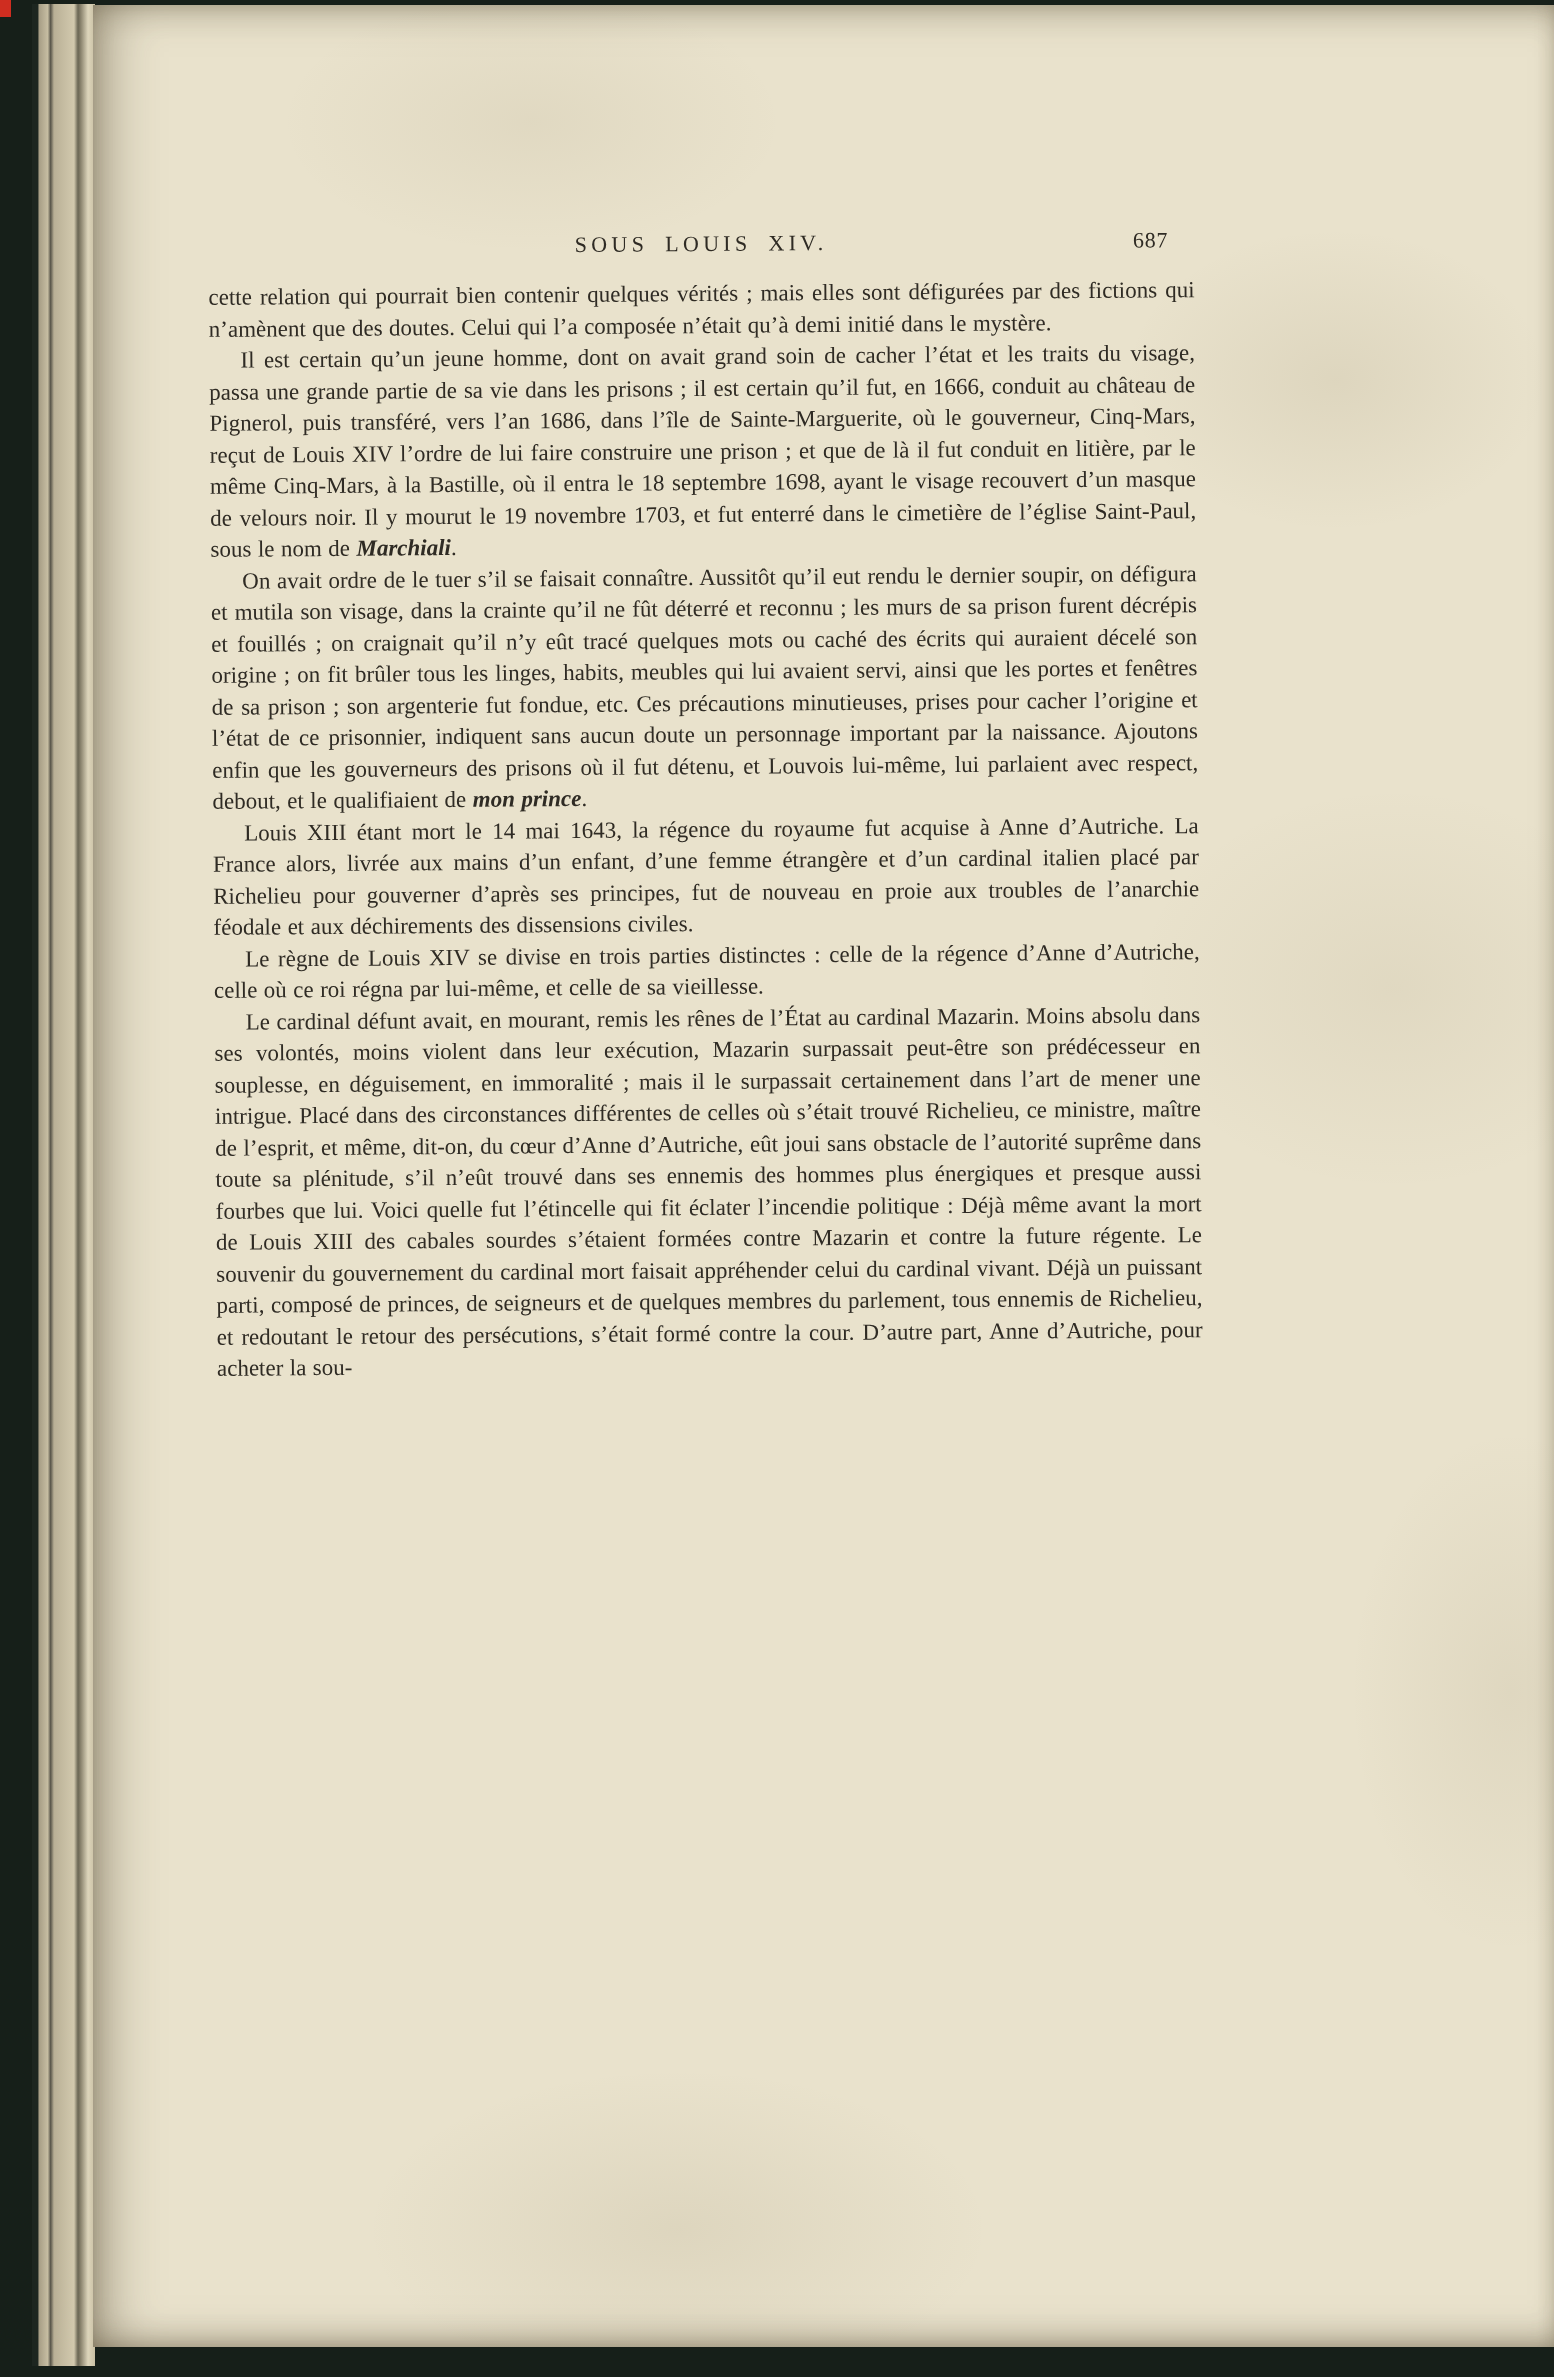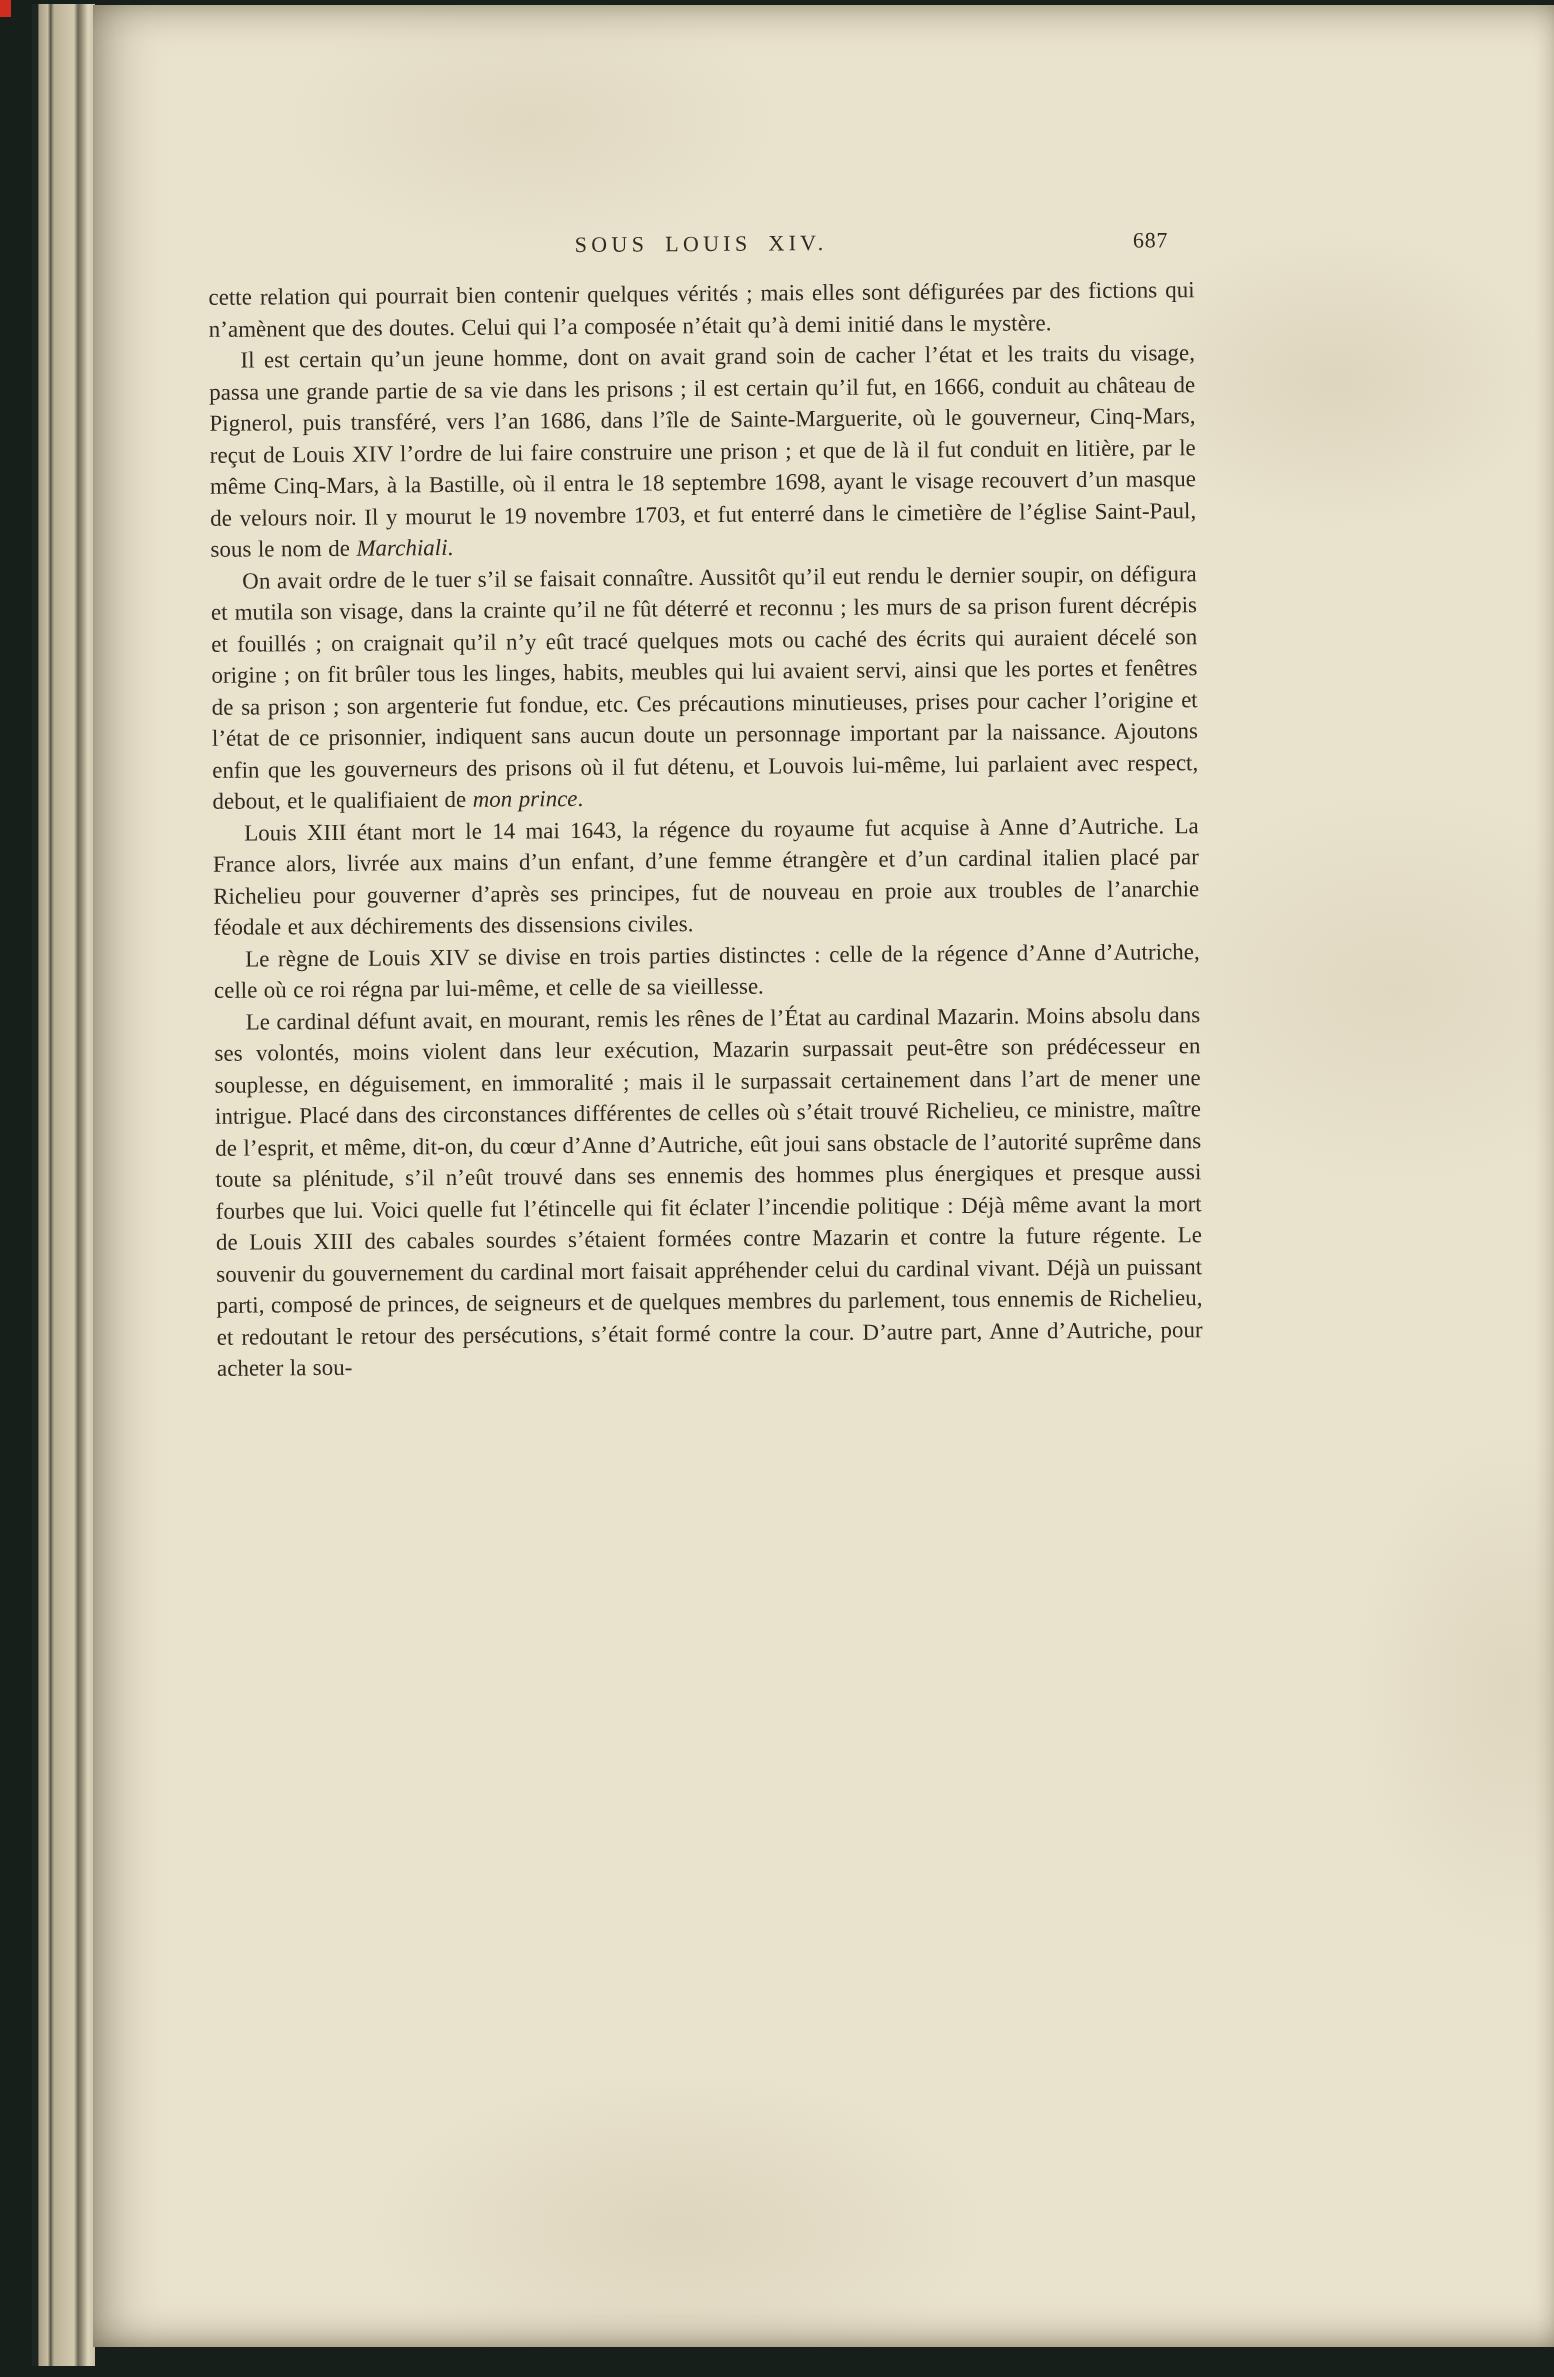--- a/index.html
+++ b/index.html
@@ -64,21 +64,21 @@
   .page-num { position: absolute; right: 26px; top: 0; letter-spacing: 0.7px; }
 
   .para {
     margin: 0;
     font-size: 23px;
     line-height: 31.5px;
     text-align: justify;
     word-spacing: 0.7px;
   }
   .indent { text-indent: 31.5px; }
-  .it { font-style: italic; }
+  .it { font-style: italic; font-weight: bold; }
 </style>
 </head>
 <body>
 
 <div class="scan">
 
   <div class="corner-mark"></div>
 
   <div class="edges"></div>
 

